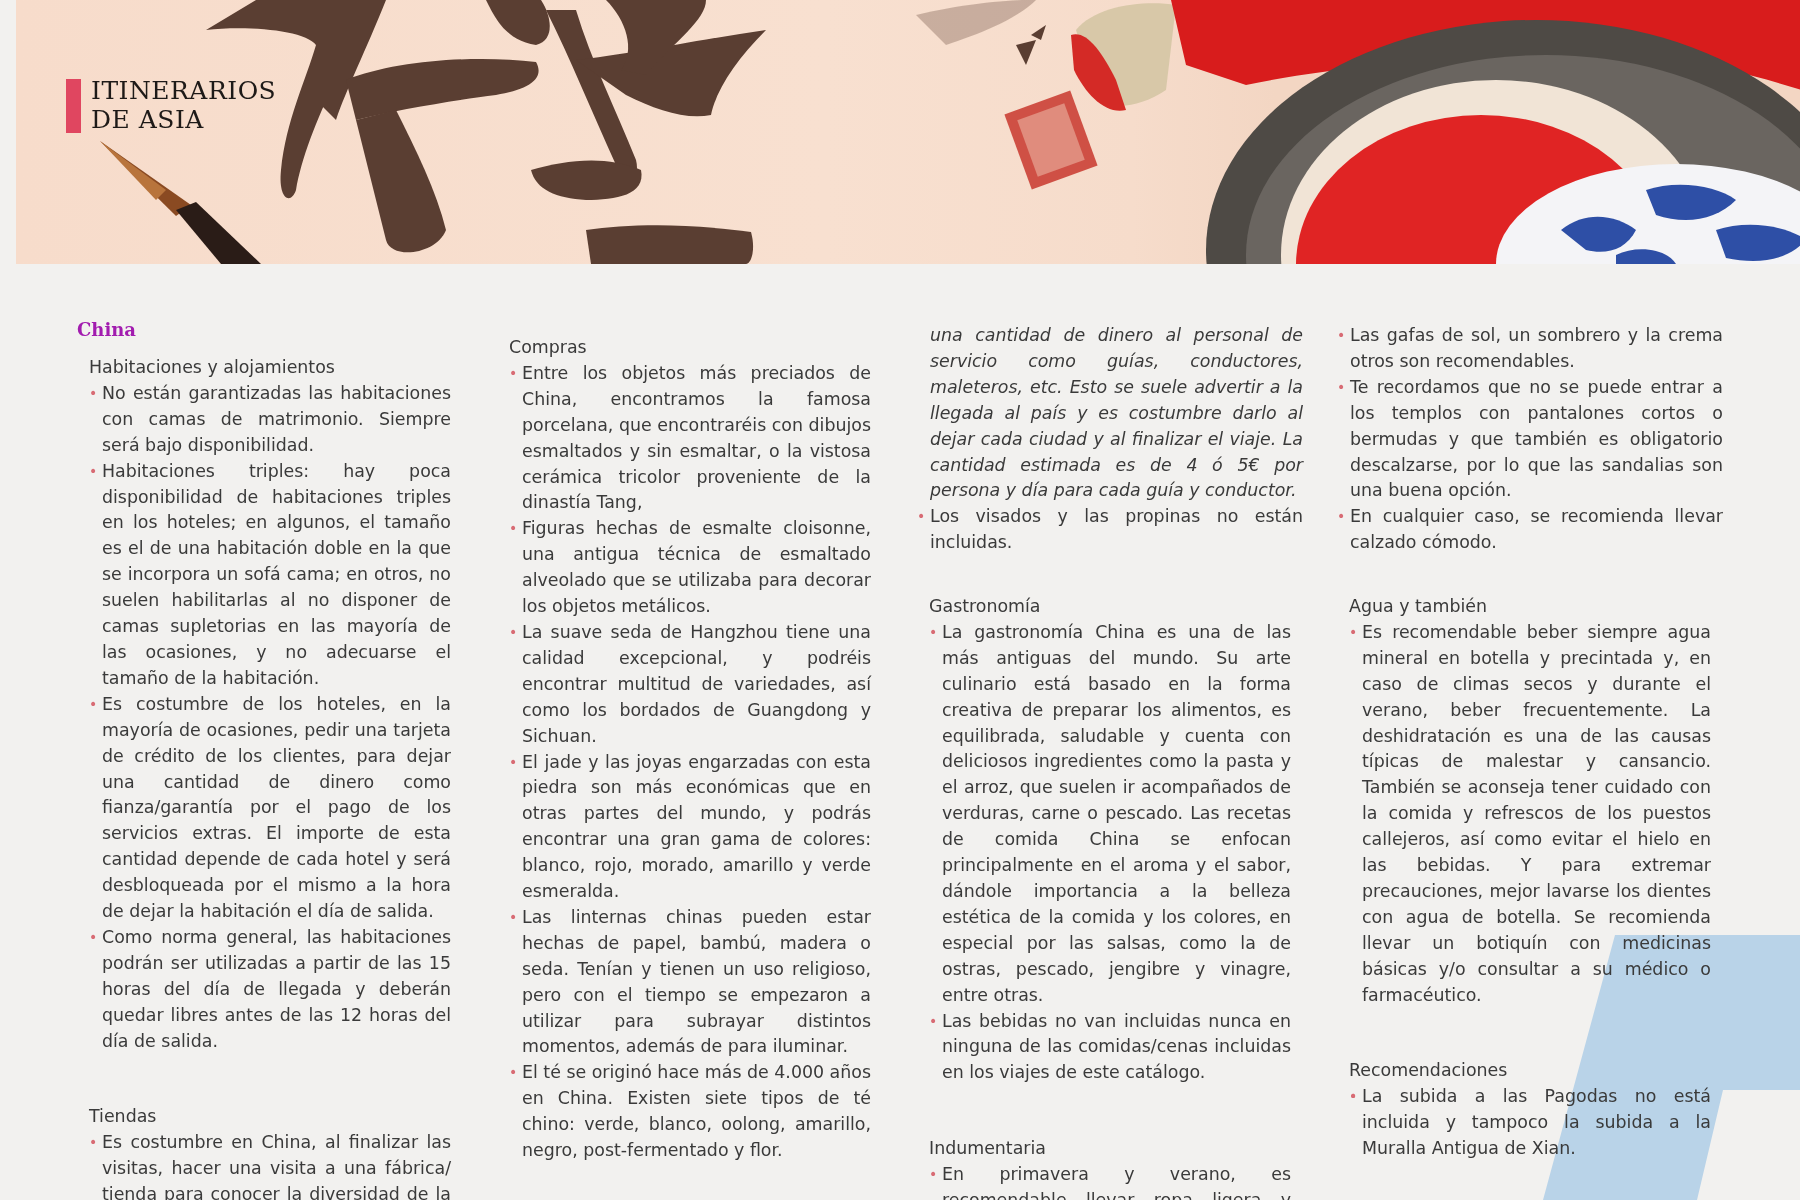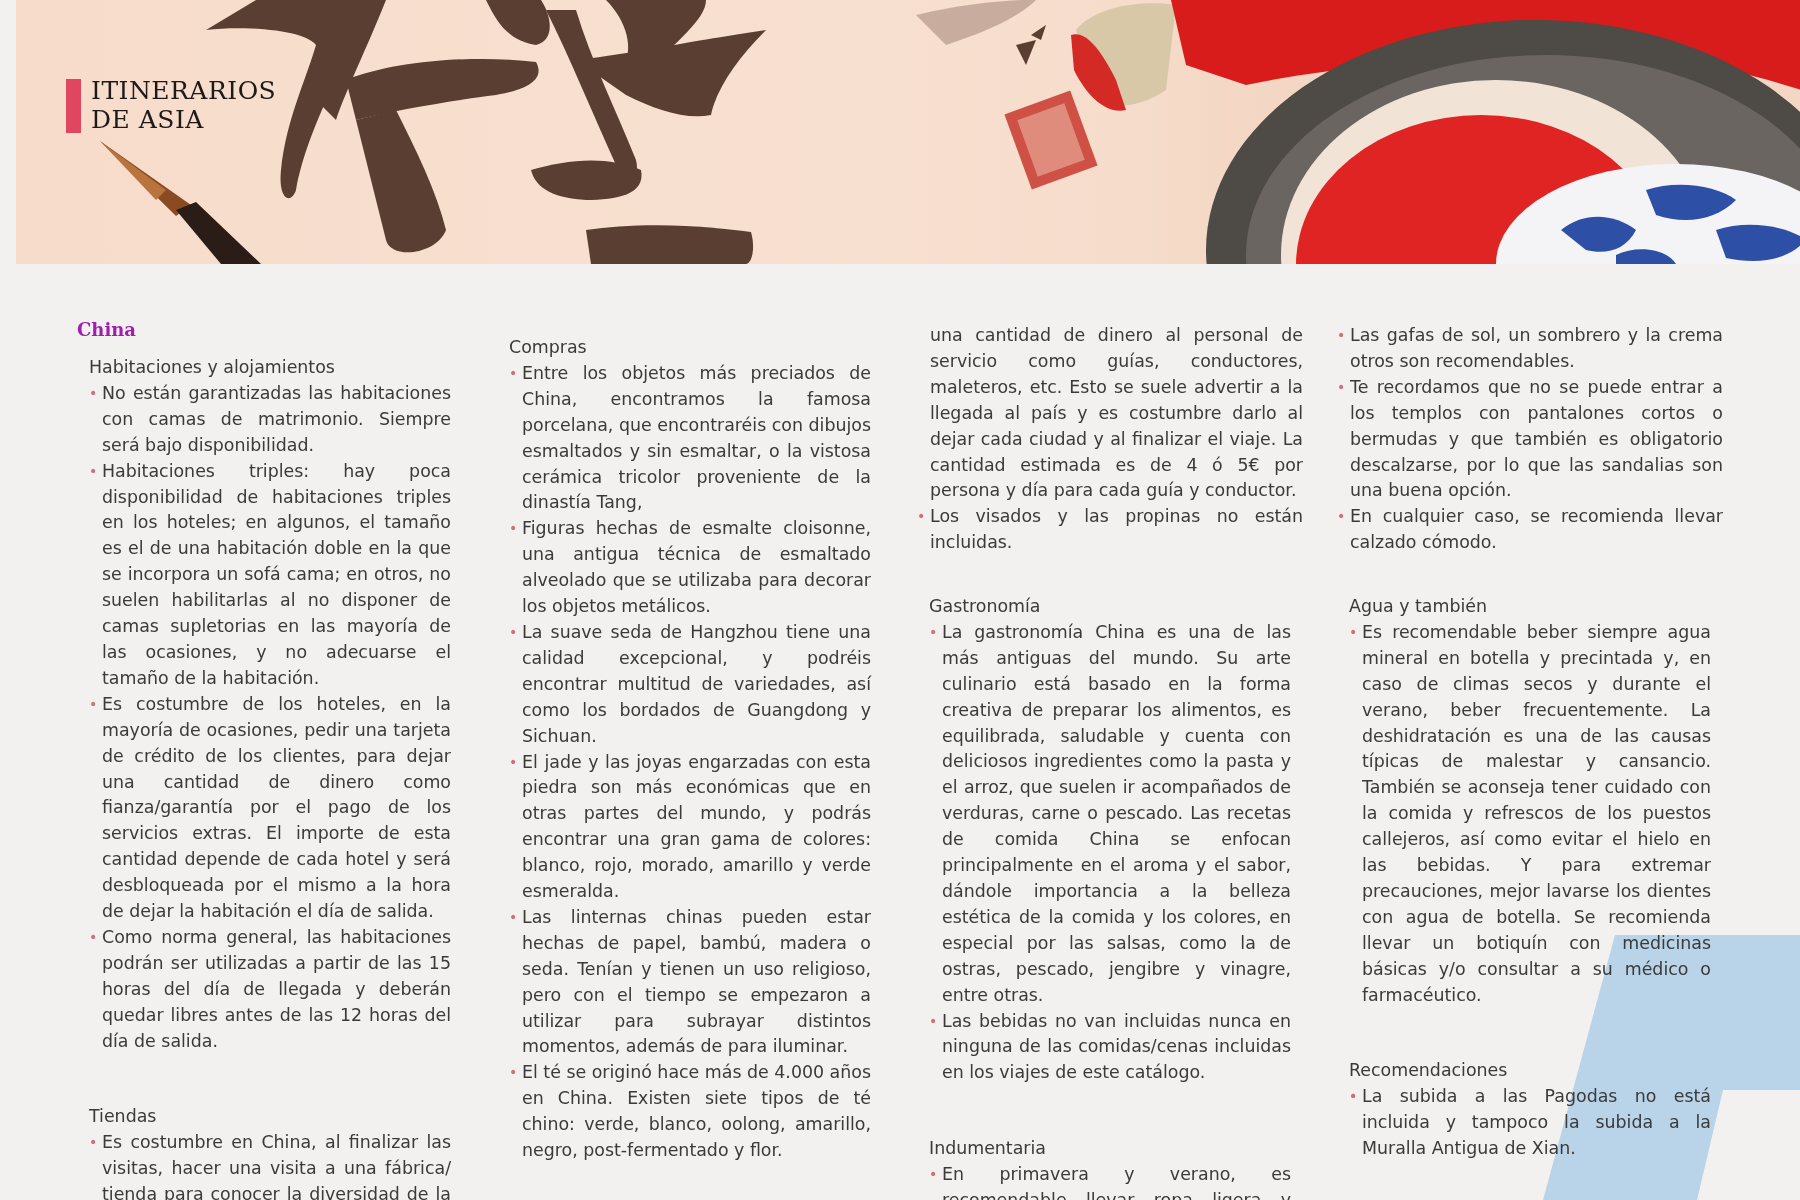--- a/index.html
+++ b/index.html
@@ -28,21 +28,21 @@
   .country {
     font-family:"DejaVu Serif", serif; font-weight:bold; color:#a21caf;
     font-size:18px; line-height:26px;
   }
   .section { margin:12px; }
   .section-title { color:#3a3a3a; }
   .gap { height:25.9px; }
   ul { list-style:none; margin:0; padding:0; }
   li { position:relative; padding-left:13px; }
   li .bullet { position:absolute; left:0px; top:0; color:#d86b74; font-size:14px; }
-  li.cont { padding-left:13px; }
+  li.cont { padding-left:13px;font-style:italic; }
   .blue-shape { position:absolute; left:0; top:0; pointer-events:none; }
   .content-layer { position:absolute; left:0; top:0; width:1800px; height:1200px; }
 </style>
 </head>
 <body>
 
 <div class="hero">
   <svg width="1800" height="264" viewBox="0 0 1800 264">
 
     <g>

